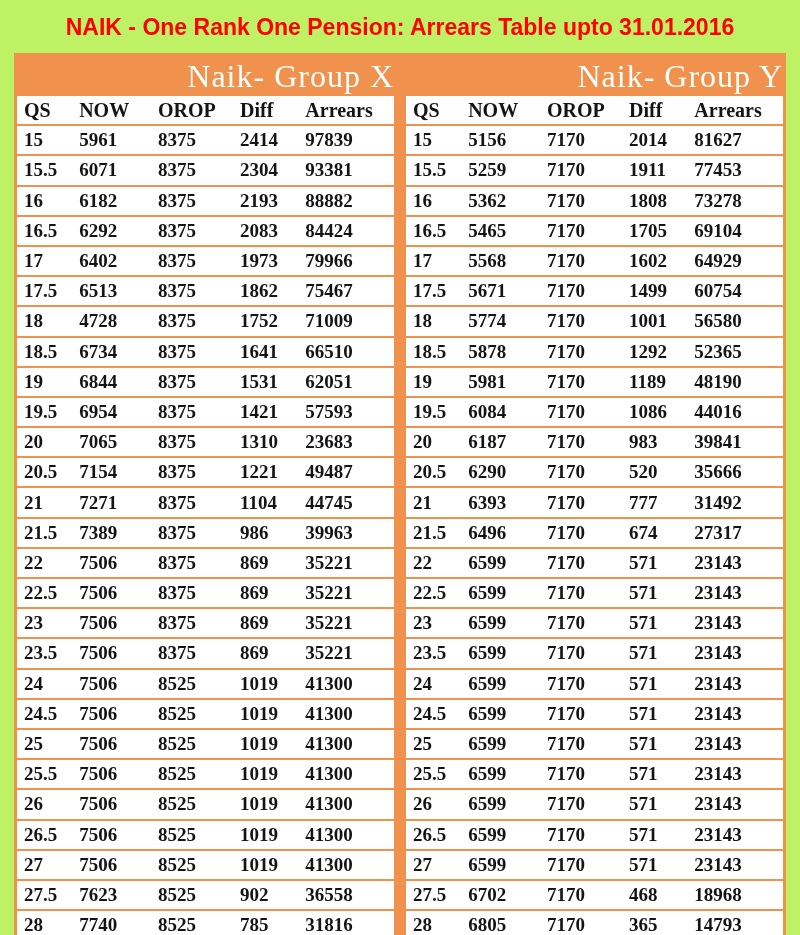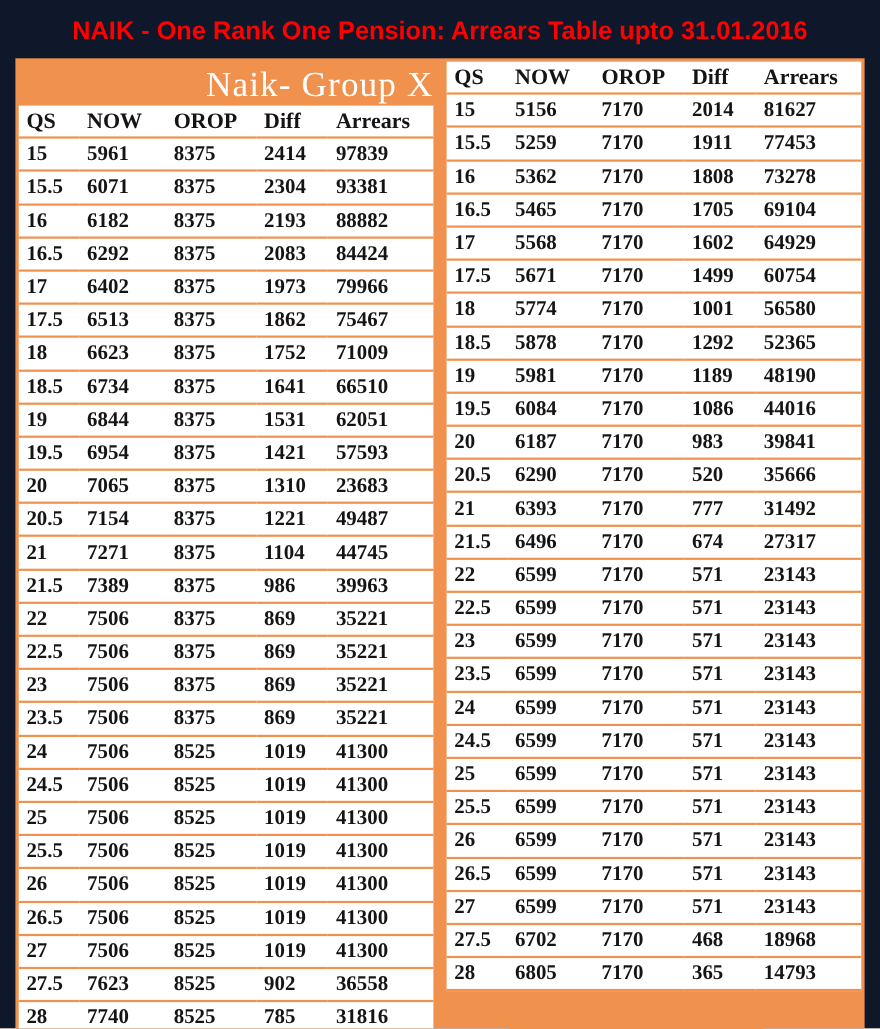--- a/index.html
+++ b/index.html
@@ -4,21 +4,21 @@
 <style>
   html, body {
     margin: 0;
     padding: 0;
     background: #ffffff;
     width: 800px;
   }
   .page {
     width: 800px;
     height: 935px;
-    background: #0f172a;
+    background: #bef264;
     overflow: hidden;
     box-sizing: border-box;
   }
   .title {
     text-align: center;
     color: #ff0000;
     font-family: "Liberation Sans", sans-serif;
     font-weight: bold;
     font-size: 23px;
     padding: 14px 0 12px 0;
@@ -137,21 +137,21 @@
             </tr>
             <tr>
               <td>17.5</td>
               <td>6513</td>
               <td>8375</td>
               <td>1862</td>
               <td>75467</td>
             </tr>
             <tr>
               <td>18</td>
-              <td>6623</td>
+              <td>4728</td>
               <td>8375</td>
               <td>1752</td>
               <td>71009</td>
             </tr>
             <tr>
               <td>18.5</td>
               <td>6734</td>
               <td>8375</td>
               <td>1641</td>
               <td>66510</td>
@@ -287,20 +287,21 @@
               <td>7740</td>
               <td>8525</td>
               <td>785</td>
               <td>31816</td>
             </tr>
           </tbody>
       </table>
     </div>
 
     <div class="table-wrap">
+      <div class="group-header">Naik- Group Y</div>
       <table class="data">
         <thead>
           <tr>
               <th>QS</th>
               <th>NOW</th>
               <th>OROP</th>
               <th>Diff</th>
               <th>Arrears</th>
             </tr>
         </thead>

